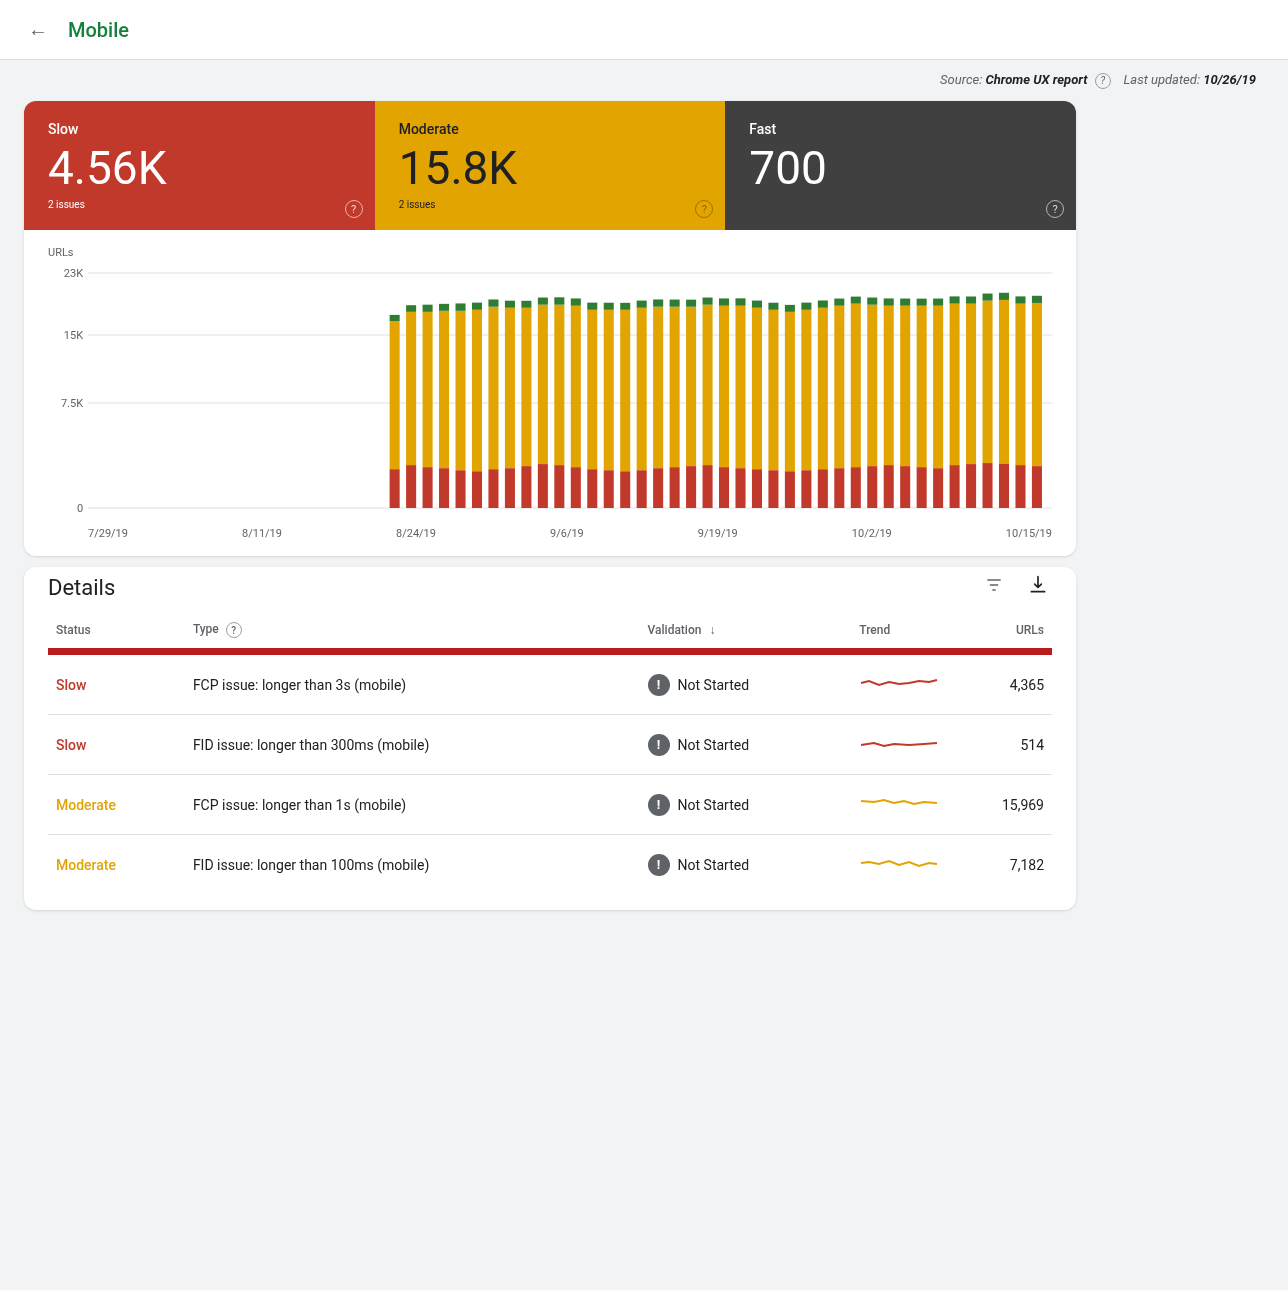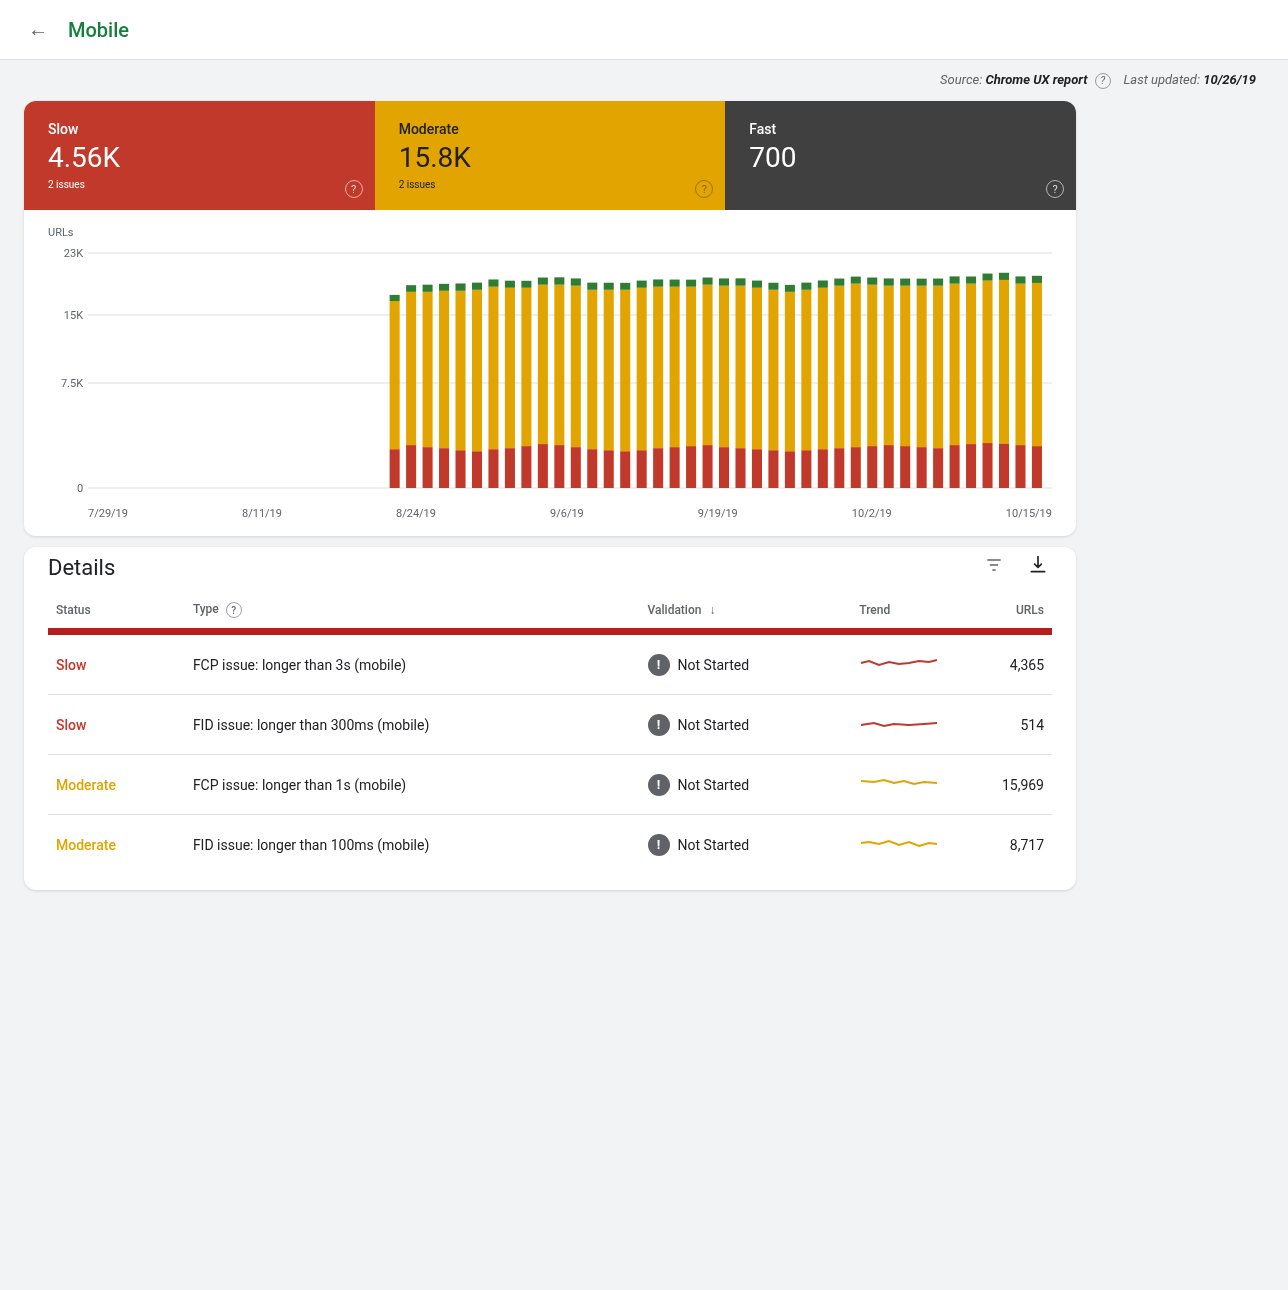--- a/index.html
+++ b/index.html
@@ -63,21 +63,21 @@
     }
     .summary-card.slow { background: #c0392b; }
     .summary-card.moderate { background: #e2a400; color: #202124; }
     .summary-card.fast { background: #404040; }
     .summary-label {
       font-size: 14px;
       font-weight: 500;
       margin-bottom: 6px;
     }
     .summary-value {
-      font-size: 28px;
+      font-size: 46px;
       font-weight: 400;
       line-height: 1.1;
     }
     .summary-issues {
       font-size: 10px;
       margin-top: 6px;
     }
     .summary-help {
       position: absolute;
       bottom: 12px;
@@ -503,19 +503,19 @@
               <td>FID issue: longer than 100ms (mobile)</td>
               <td>
                 <div class="validation-cell">
                   <div class="validation-icon">!</div>
                   <span>Not Started</span>
                 </div>
               </td>
               <td class="trend-cell"><svg class="trend-svg" viewBox="0 0 80 28">
                   <path d="M2,14 L10,13 L20,15 L30,12 L40,16 L50,13 L60,17 L70,14 L78,15" stroke="#e2a400" stroke-width="2" fill="none"></path>
                 </svg></td>
-              <td class="urls-cell">8,717</td>
+              <td class="urls-cell">7,182</td>
             </tr>
           </tbody>
       </table>
     </div>
   </div>
 </div>
 
 </body></html>

